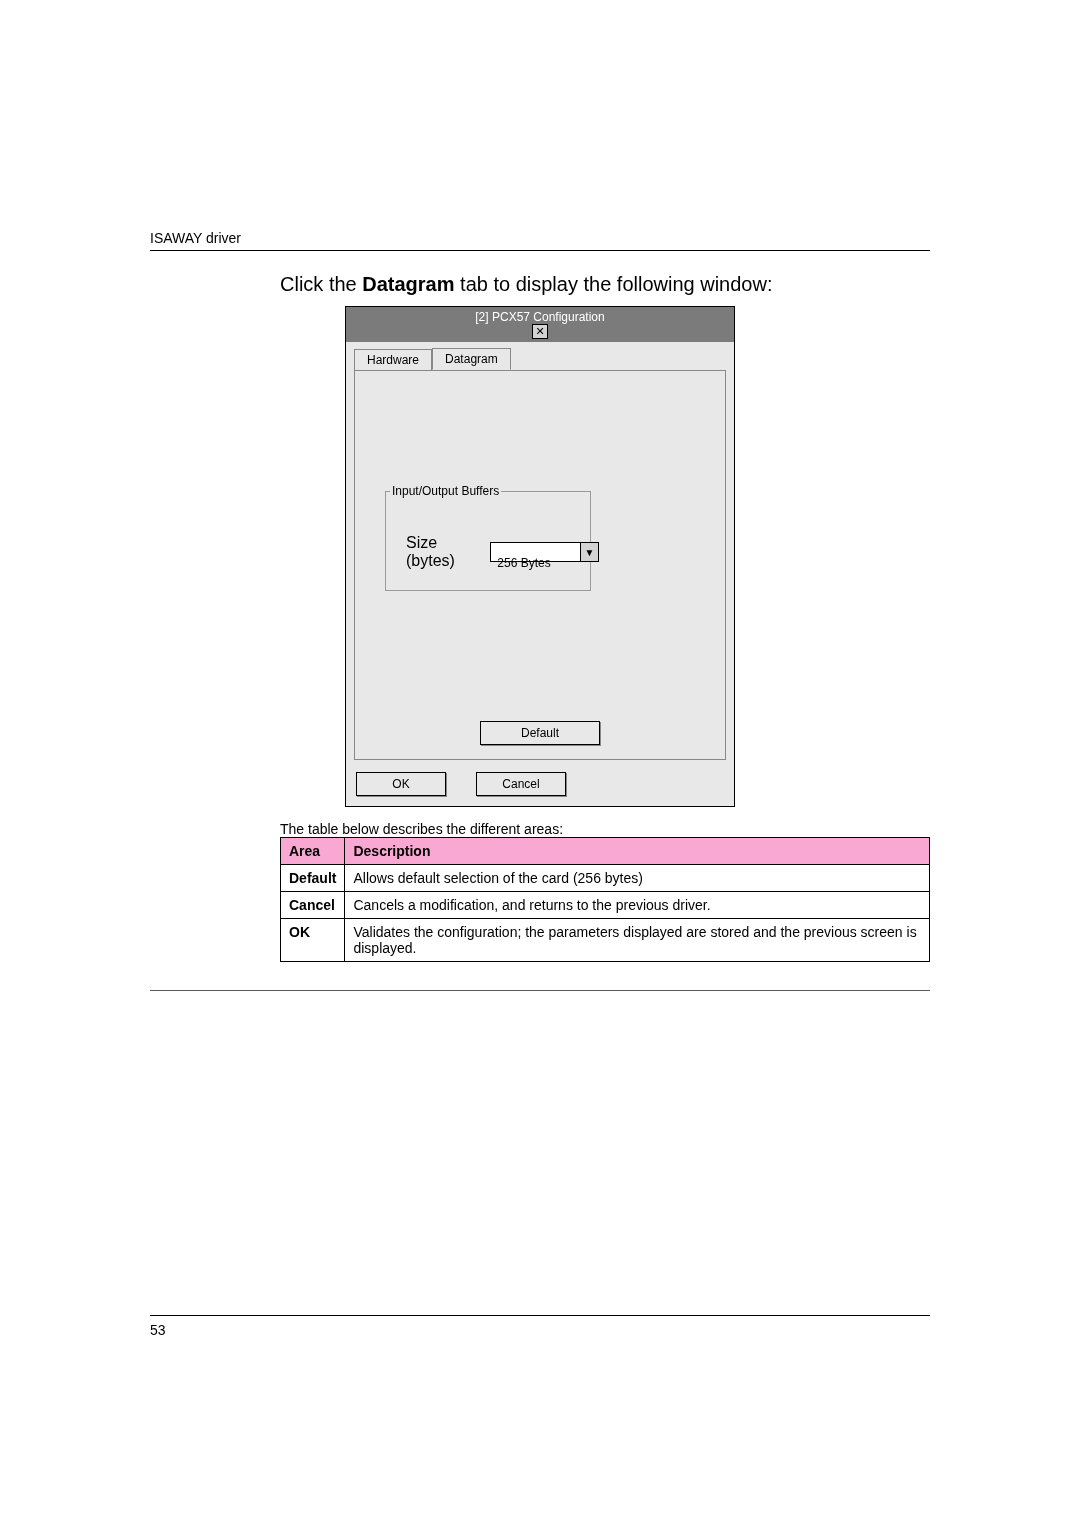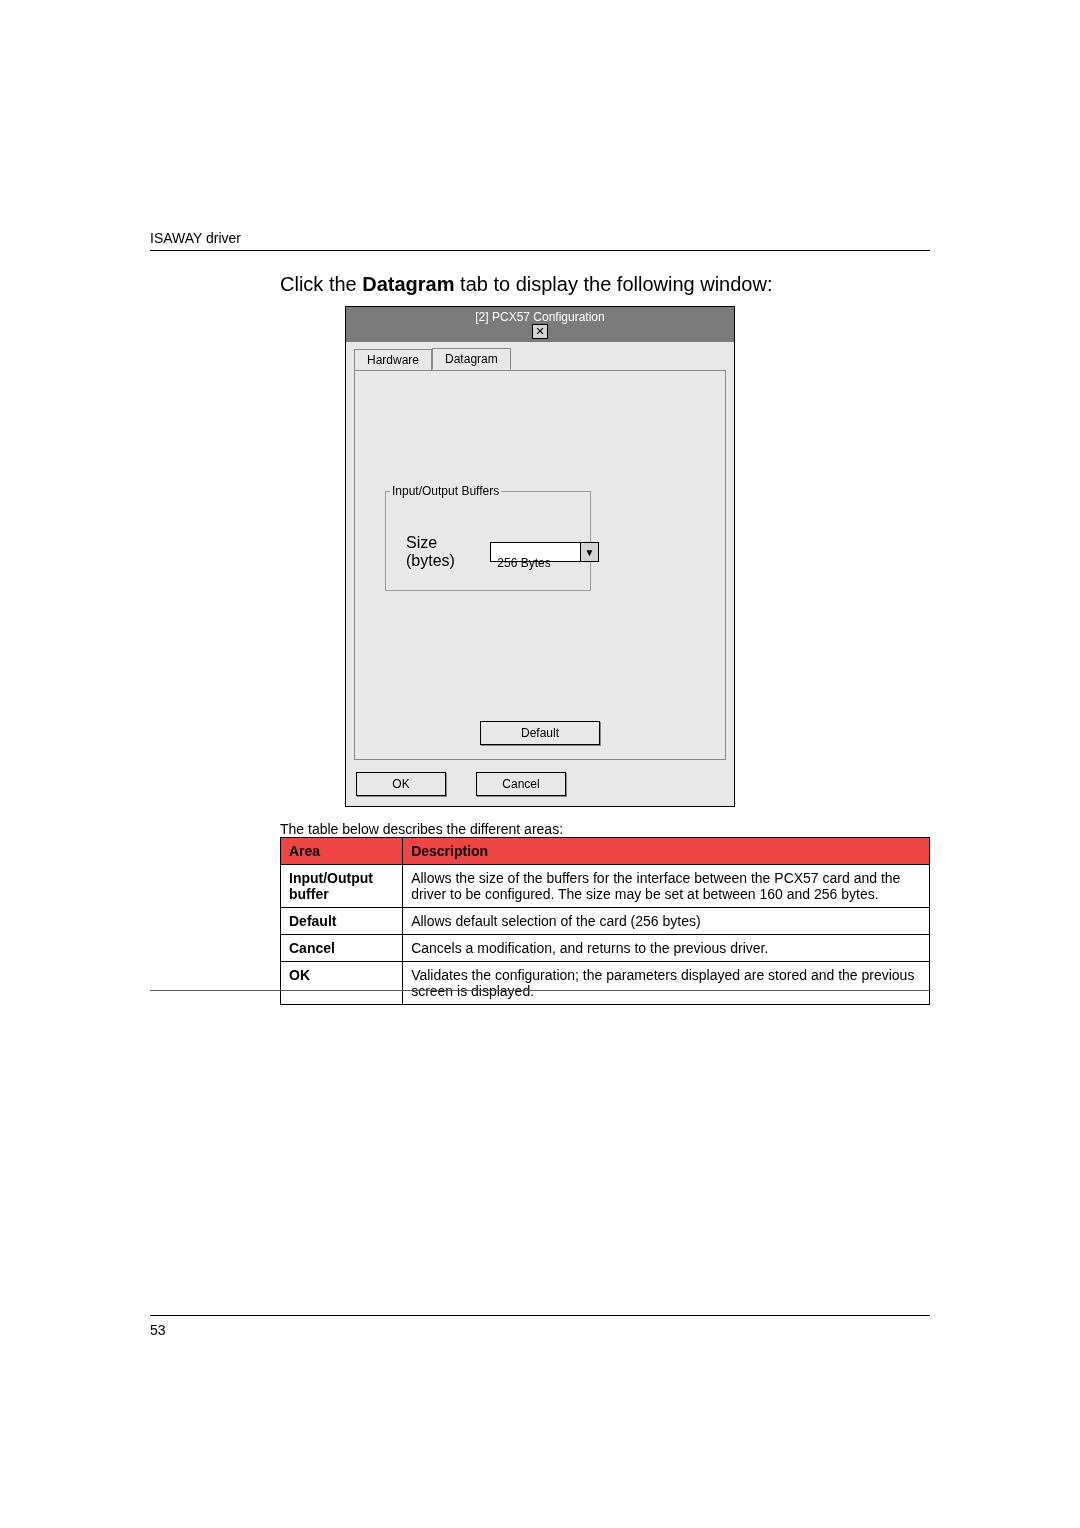--- a/index.html
+++ b/index.html
@@ -176,21 +176,21 @@
       font-size: 14px;
     }
     table.desc th, table.desc td {
       border: 1px solid #000;
       padding: 5px 8px;
       text-align: left;
       vertical-align: top;
     }
     table.desc th {
       font-weight: bold;
-      background: #ef4444;
+      background: #f9a8d4;
     }
     .bold { font-weight: bold; }
     .bottom-rule {
       position: absolute;
       left: 150px;
       right: 150px;
       top: 990px;
       border: none;
       border-top: 1.5px solid #5a5a5a;
     }
@@ -252,24 +252,20 @@
 
   <table class="desc">
     <thead>
       <tr>
         <th>Area</th>
         <th>Description</th>
       </tr>
     </thead>
     <tbody>
       <tr>
-        <td class="bold">Input/Output buffer</td>
-        <td>Allows the size of the buffers for the interface between the PCX57 card and the driver to be configured. The size may be set at between 160 and 256 bytes.</td>
-      </tr>
-      <tr>
         <td class="bold">Default</td>
         <td>Allows default selection of the card (256 bytes)</td>
       </tr>
       <tr>
         <td class="bold">Cancel</td>
         <td>Cancels a modification, and returns to the previous driver.</td>
       </tr>
       <tr>
         <td class="bold">OK</td>
         <td>Validates the configuration; the parameters displayed are stored and the previous screen is displayed.</td>

